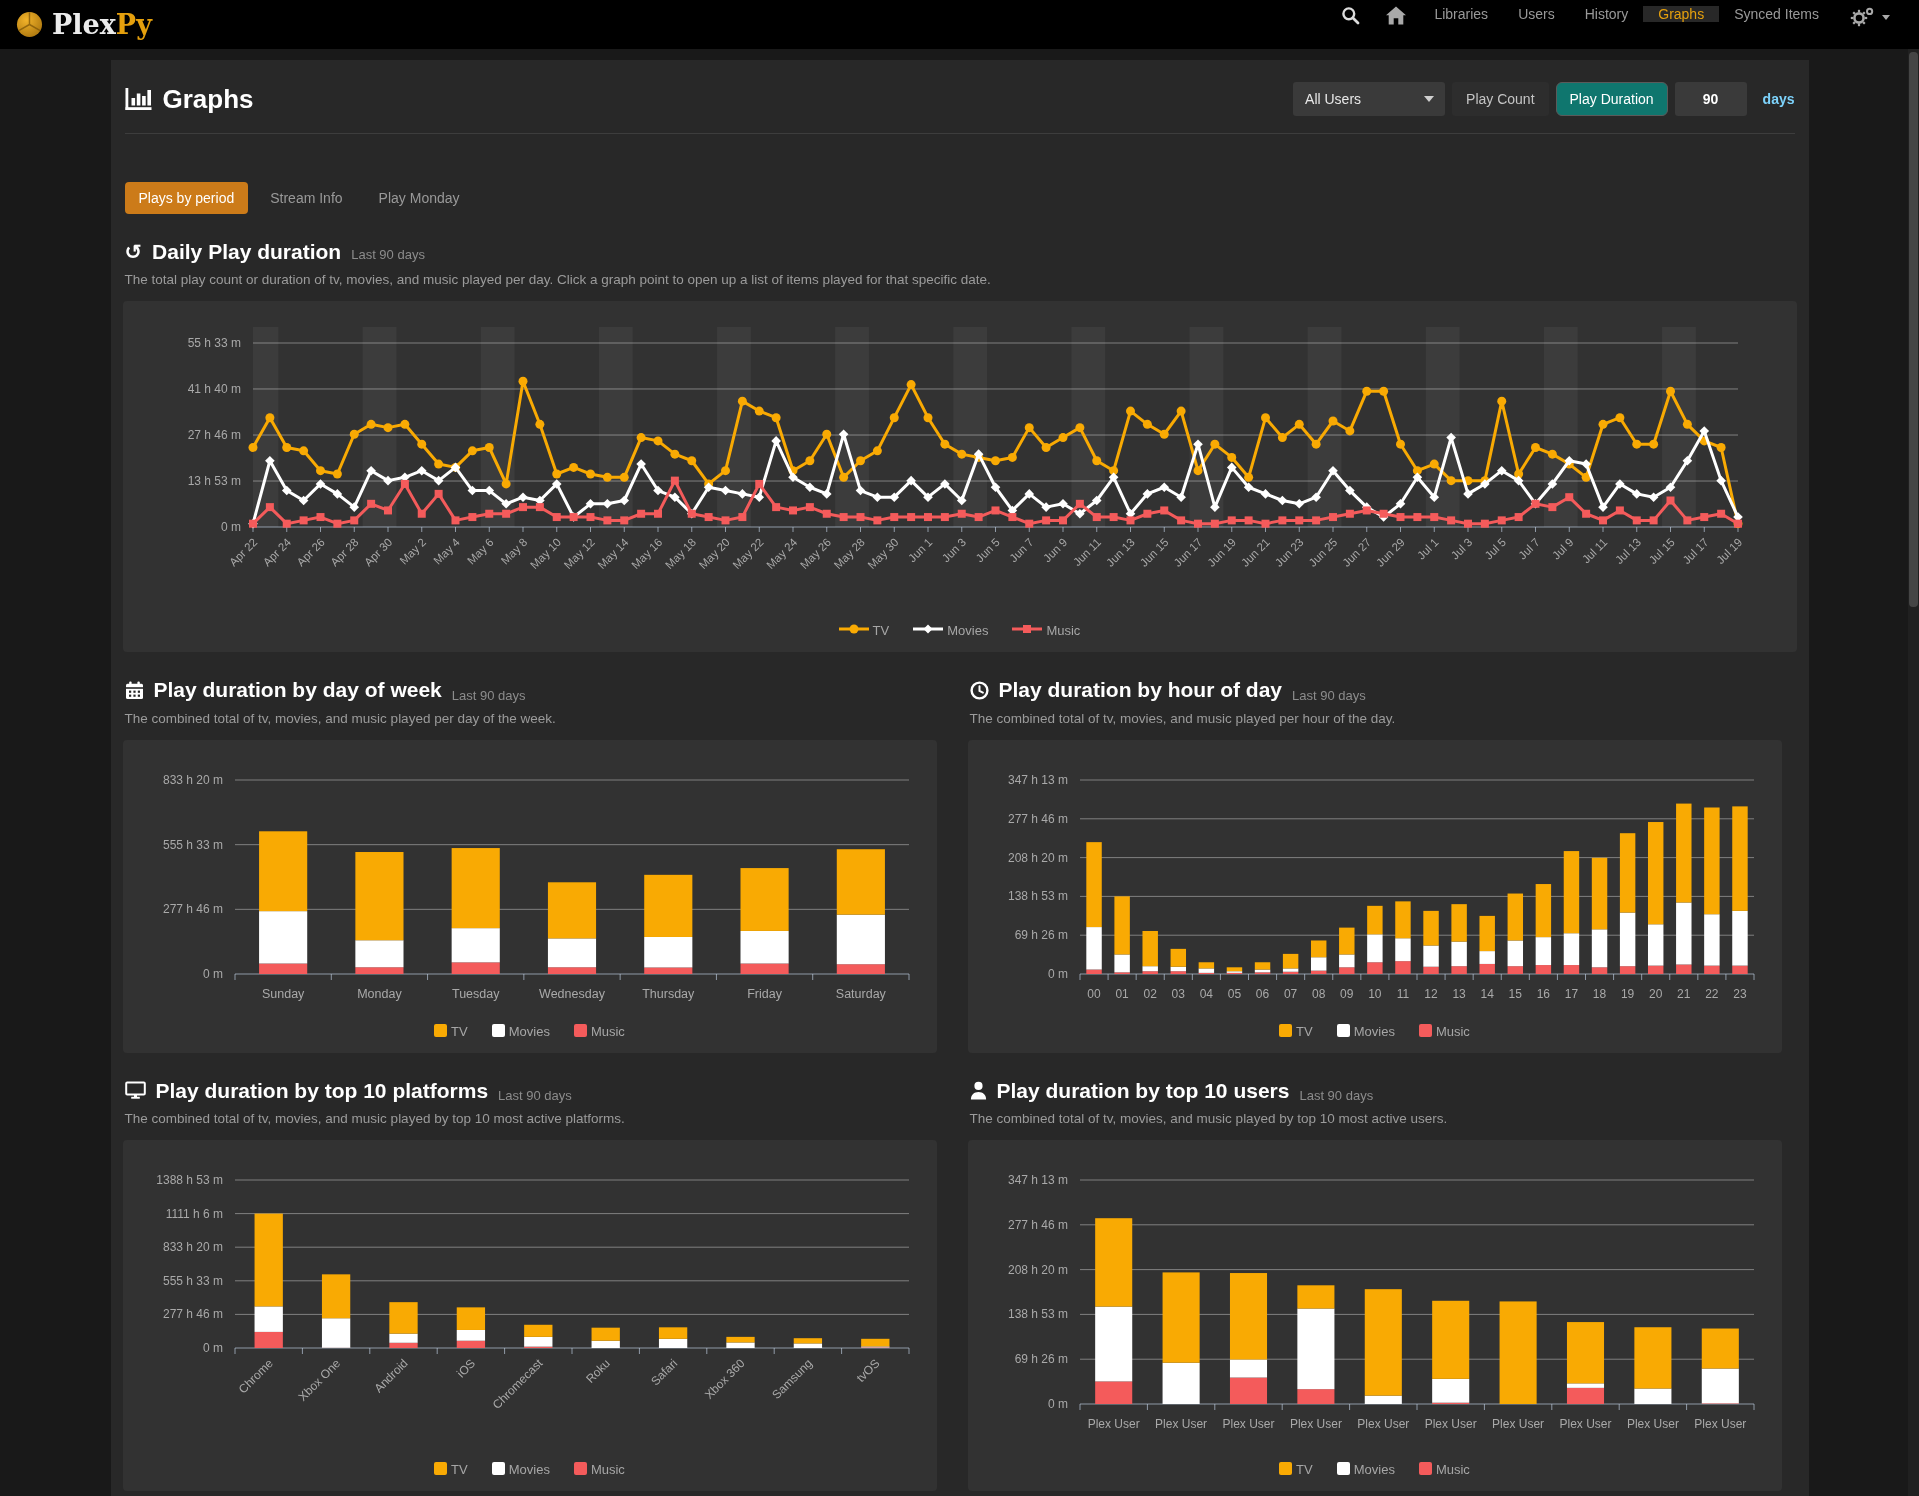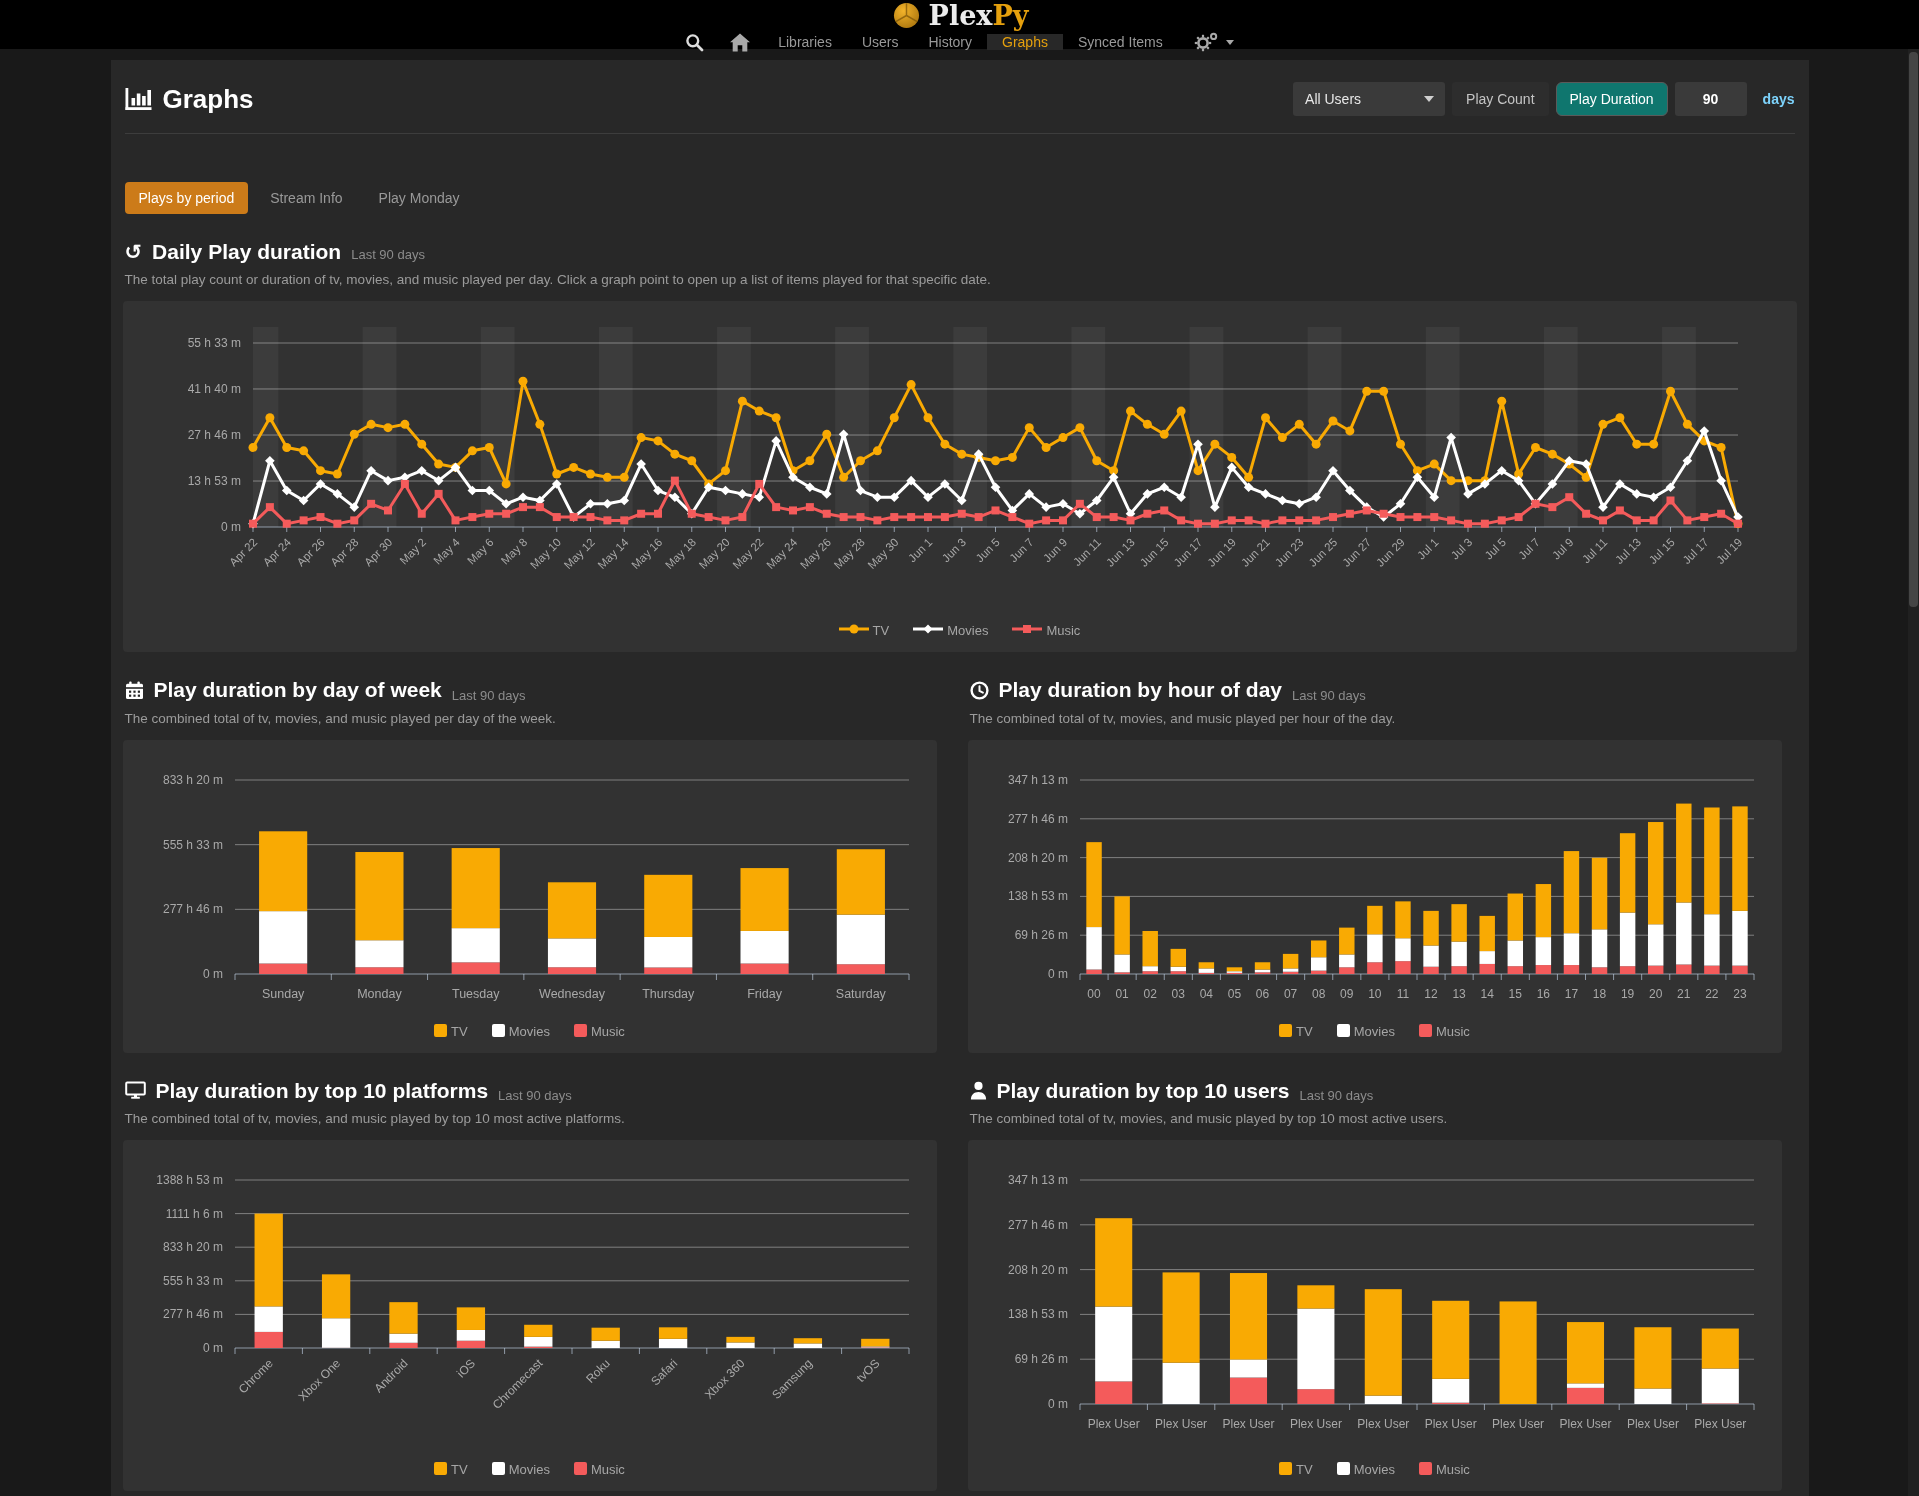--- a/index.html
+++ b/index.html
@@ -1,24 +1,24 @@
 <!DOCTYPE html>
 <html><head>
 <meta charset="utf-8">
 <style>
   * { box-sizing: border-box; margin: 0; padding: 0; }
   html,body { background:#191919; font-family:"Liberation Sans", sans-serif; }
   body { width:1919px; height:1496px; overflow:hidden; position:relative; }
 
   
-  .navbar { height:49px; background:#000; display:flex; align-items:center; justify-content:space-between; padding:0 14px 0 16px;flex-direction:column; }
+  .navbar { height:49px; background:#000; display:flex; align-items:center; justify-content:space-between; padding:0 14px 0 16px; }
   .brand { display:flex; align-items:center; gap:9px; font-family:"DejaVu Serif", serif; font-size:27px; font-weight:bold; cursor:pointer; }
   .brand .plex { color:#ececec; }
   .brand .py { color:#e5a00d; }
-  .nav-right { display:flex; align-items:center; height:37px; font-size:14px; }
+  .nav-right { display:flex; align-items:flex-start; height:37px; font-size:14px; }
   .nav-item { padding:0 15px; display:flex; align-items:center; color:#999; cursor:pointer; white-space:nowrap; }
   .nav-item.icon-item { padding:0 13px; }
   .nav-item.active { background:#282828; color:#e5a00d; }
   .caret-down { width:0; height:0; border-left:4px solid transparent; border-right:4px solid transparent; border-top:5px solid #a9a9a9; margin-left:7px; }
 
   
   .container { width:1698px; margin:11px auto 0; background:#282828; padding:16px 12px 26px; }
 
   .page-header { display:flex; justify-content:space-between; align-items:center; padding:6px 2px 2px; }
   .page-title { display:flex; align-items:center; gap:11px; color:#fff; font-size:26px; font-weight:bold; }

